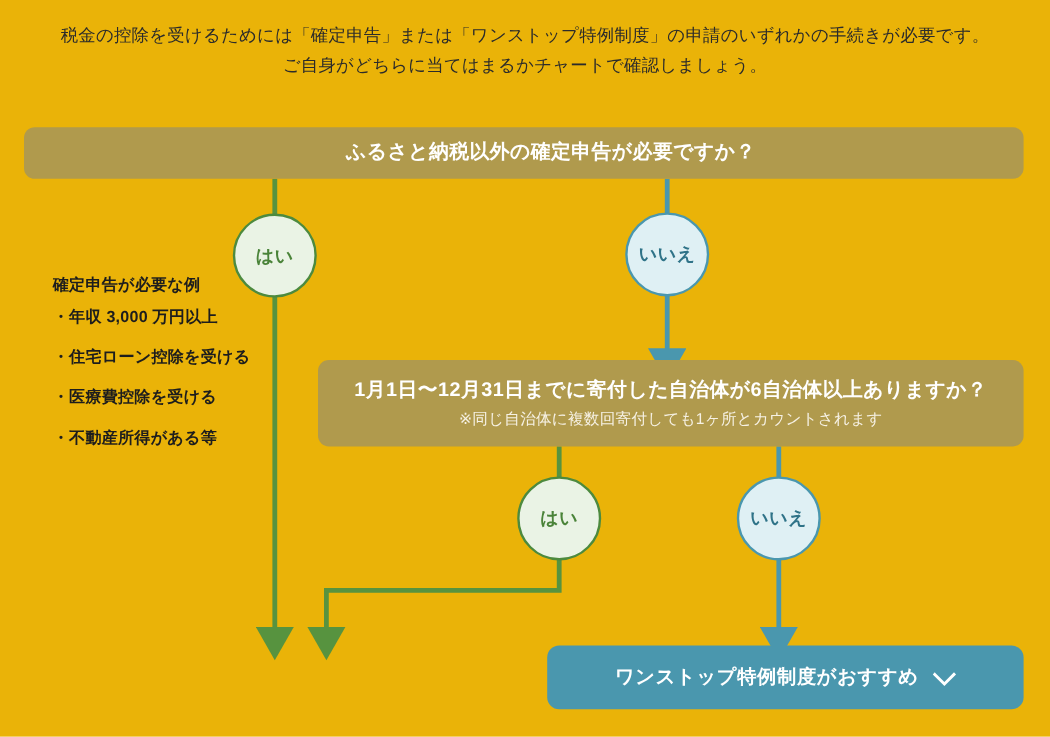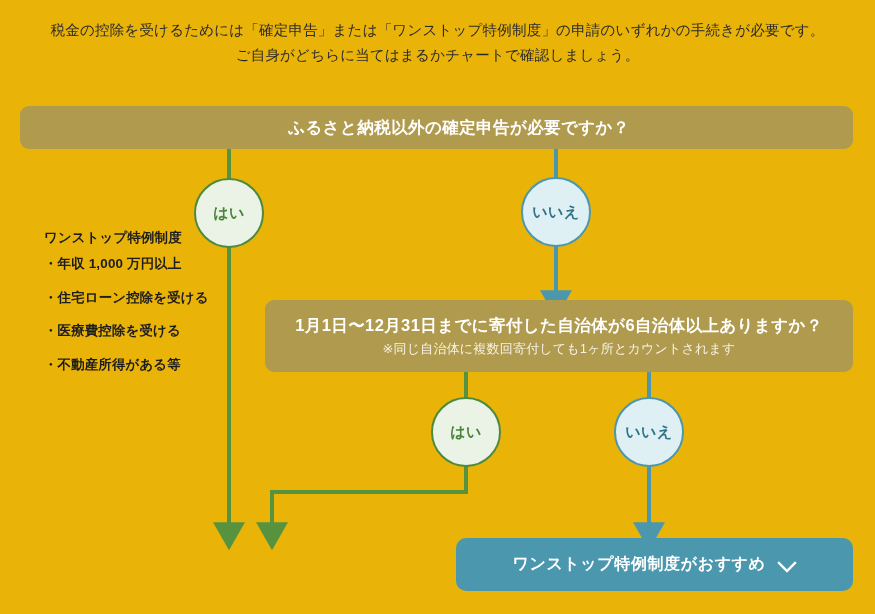--- a/index.html
+++ b/index.html
@@ -220,23 +220,23 @@
 
   <div class="circle yes" id="c-yes-1">
     <span>はい</span>
   </div>
 
   <div class="circle no" id="c-no-1">
     <span>いいえ</span>
   </div>
 
   <div id="notelist">
-    <p class="nl-head">ワンストップ特例制度</p>
+    <p class="nl-head">確定申告が必要な例</p>
     <ul>
-      <li>・年収 1,000 万円以上</li>
+      <li>・年収 3,000 万円以上</li>
       <li>・住宅ローン控除を受ける</li>
       <li>・医療費控除を受ける</li>
       <li>・不動産所得がある等</li>
     </ul>
   </div>
 
   <div class="qbox" id="q2" style="background:#b09a4d;text-align:center;">
     <div class="qtitle">1月1日〜12月31日までに寄付した自治体が6自治体以上ありますか？</div>
     <div class="qnote">※同じ自治体に複数回寄付しても1ヶ所とカウントされます</div>
   </div>

